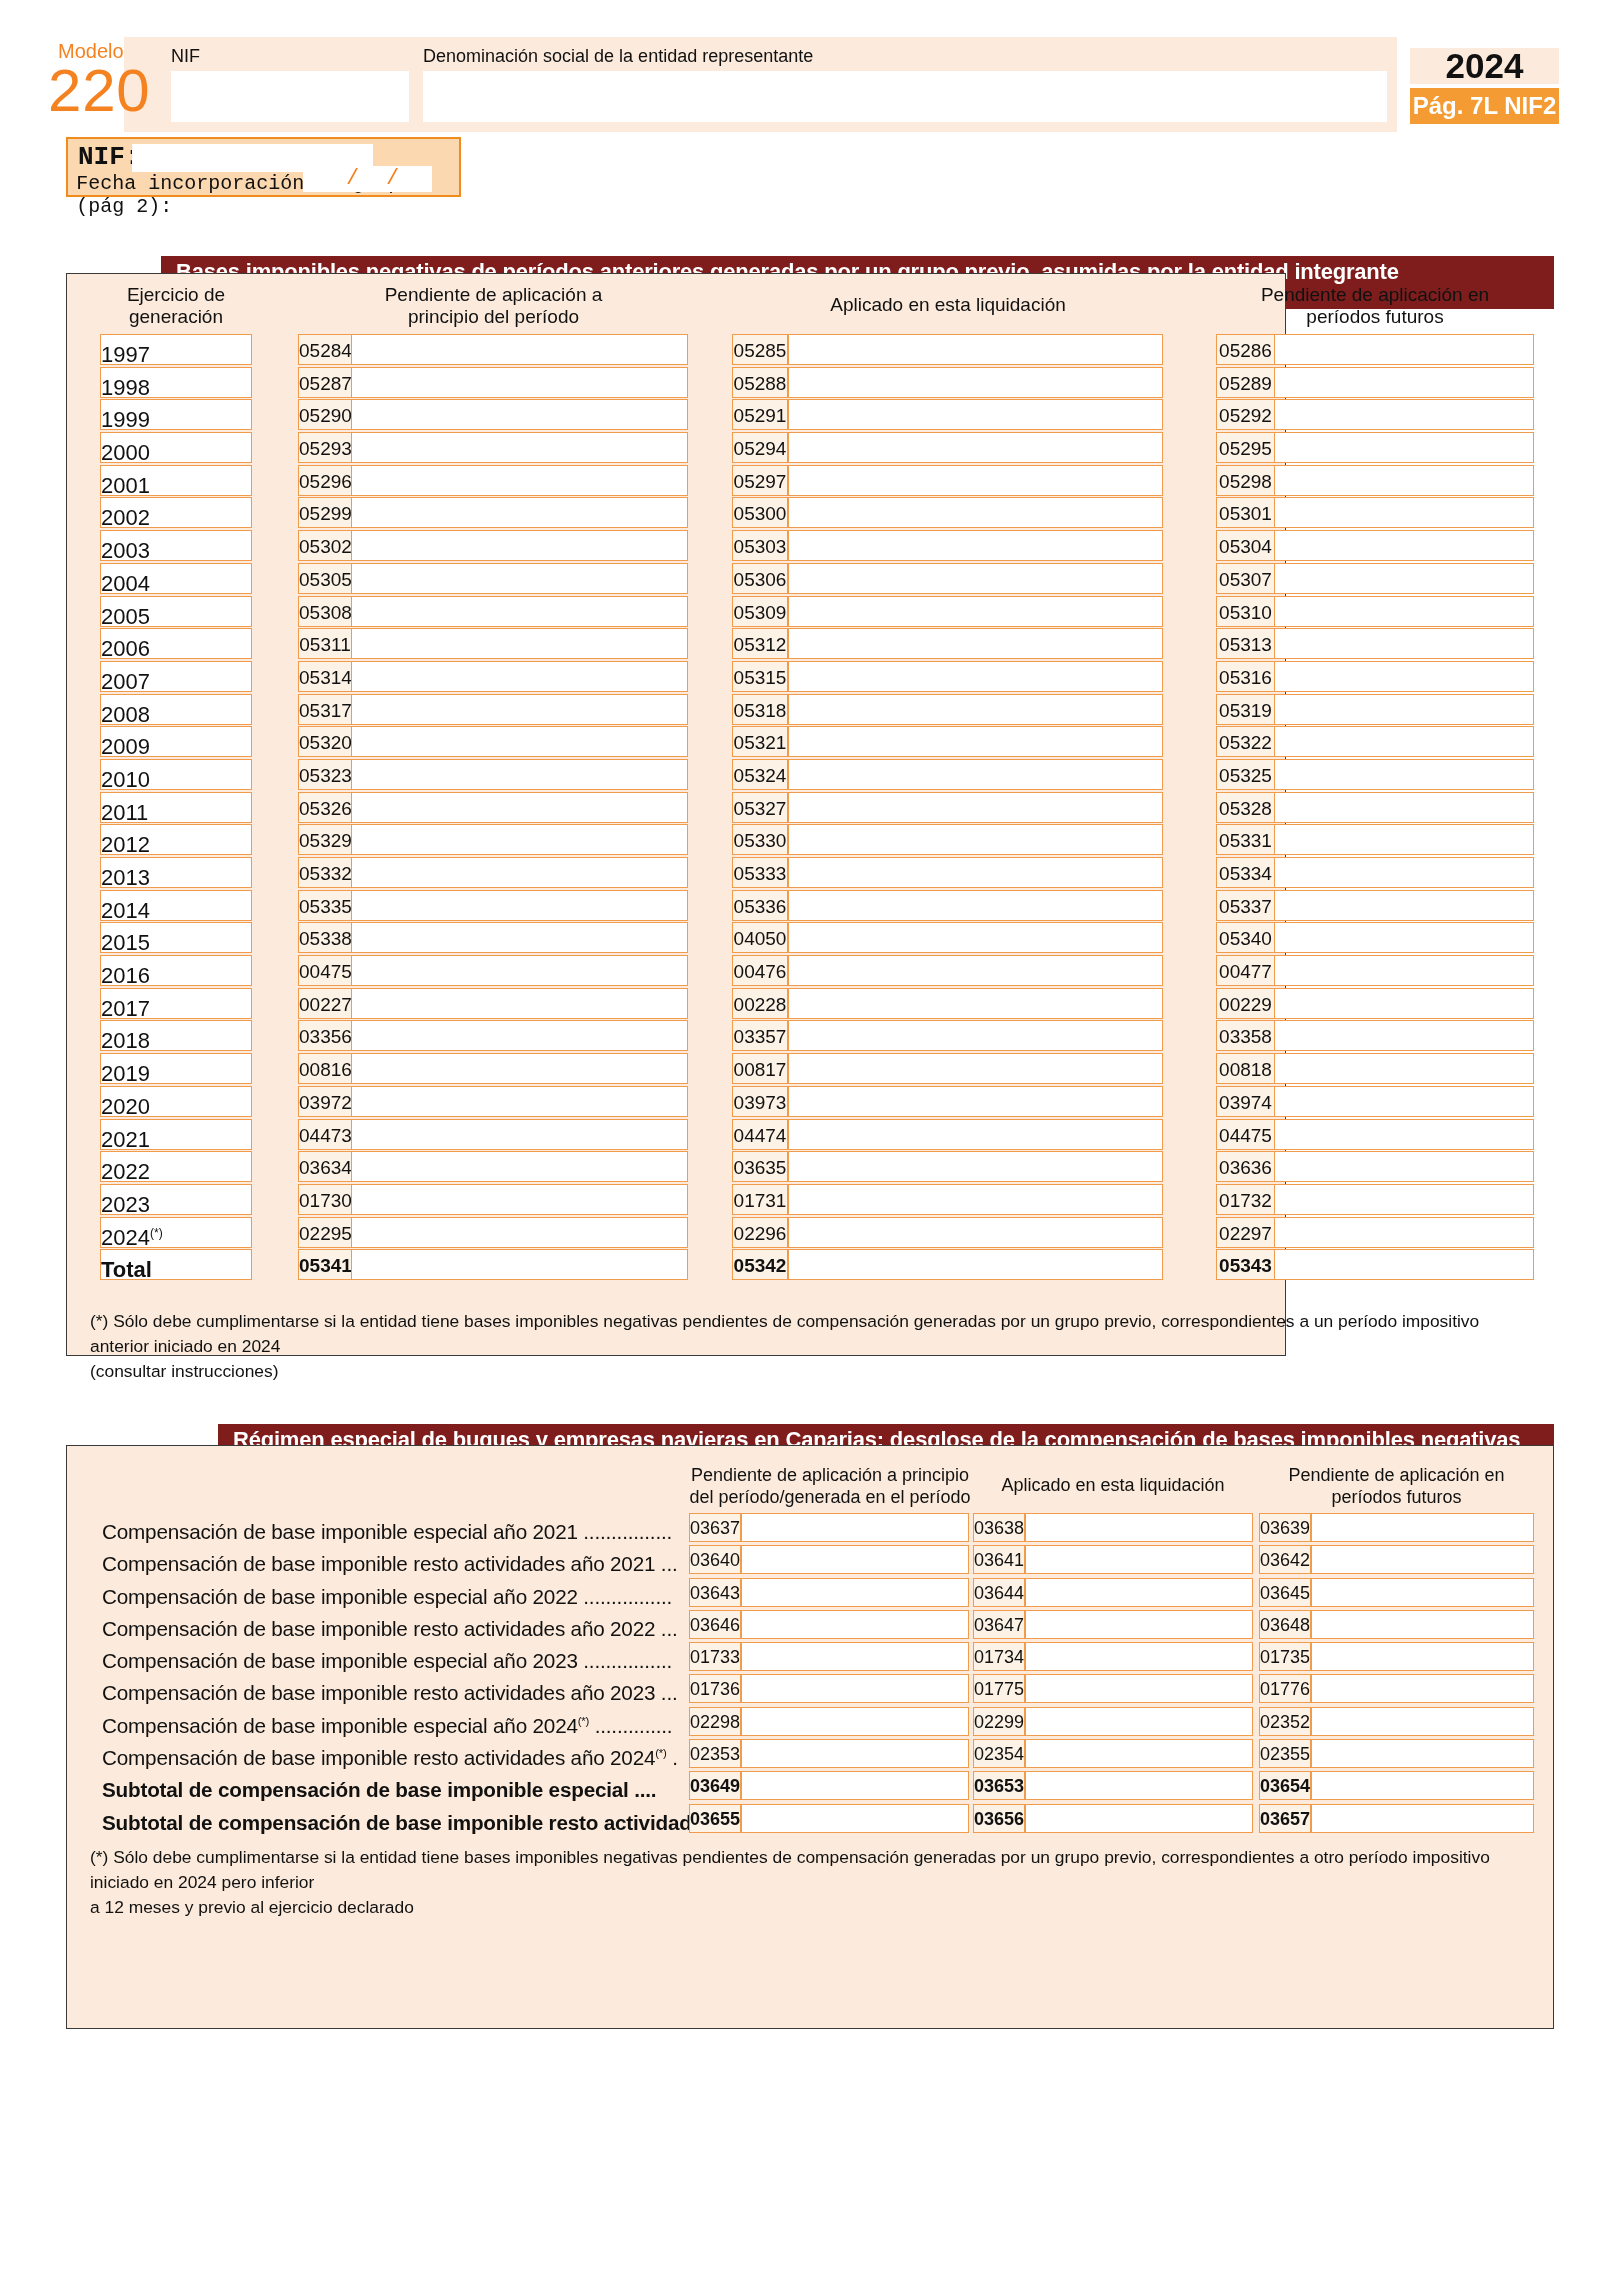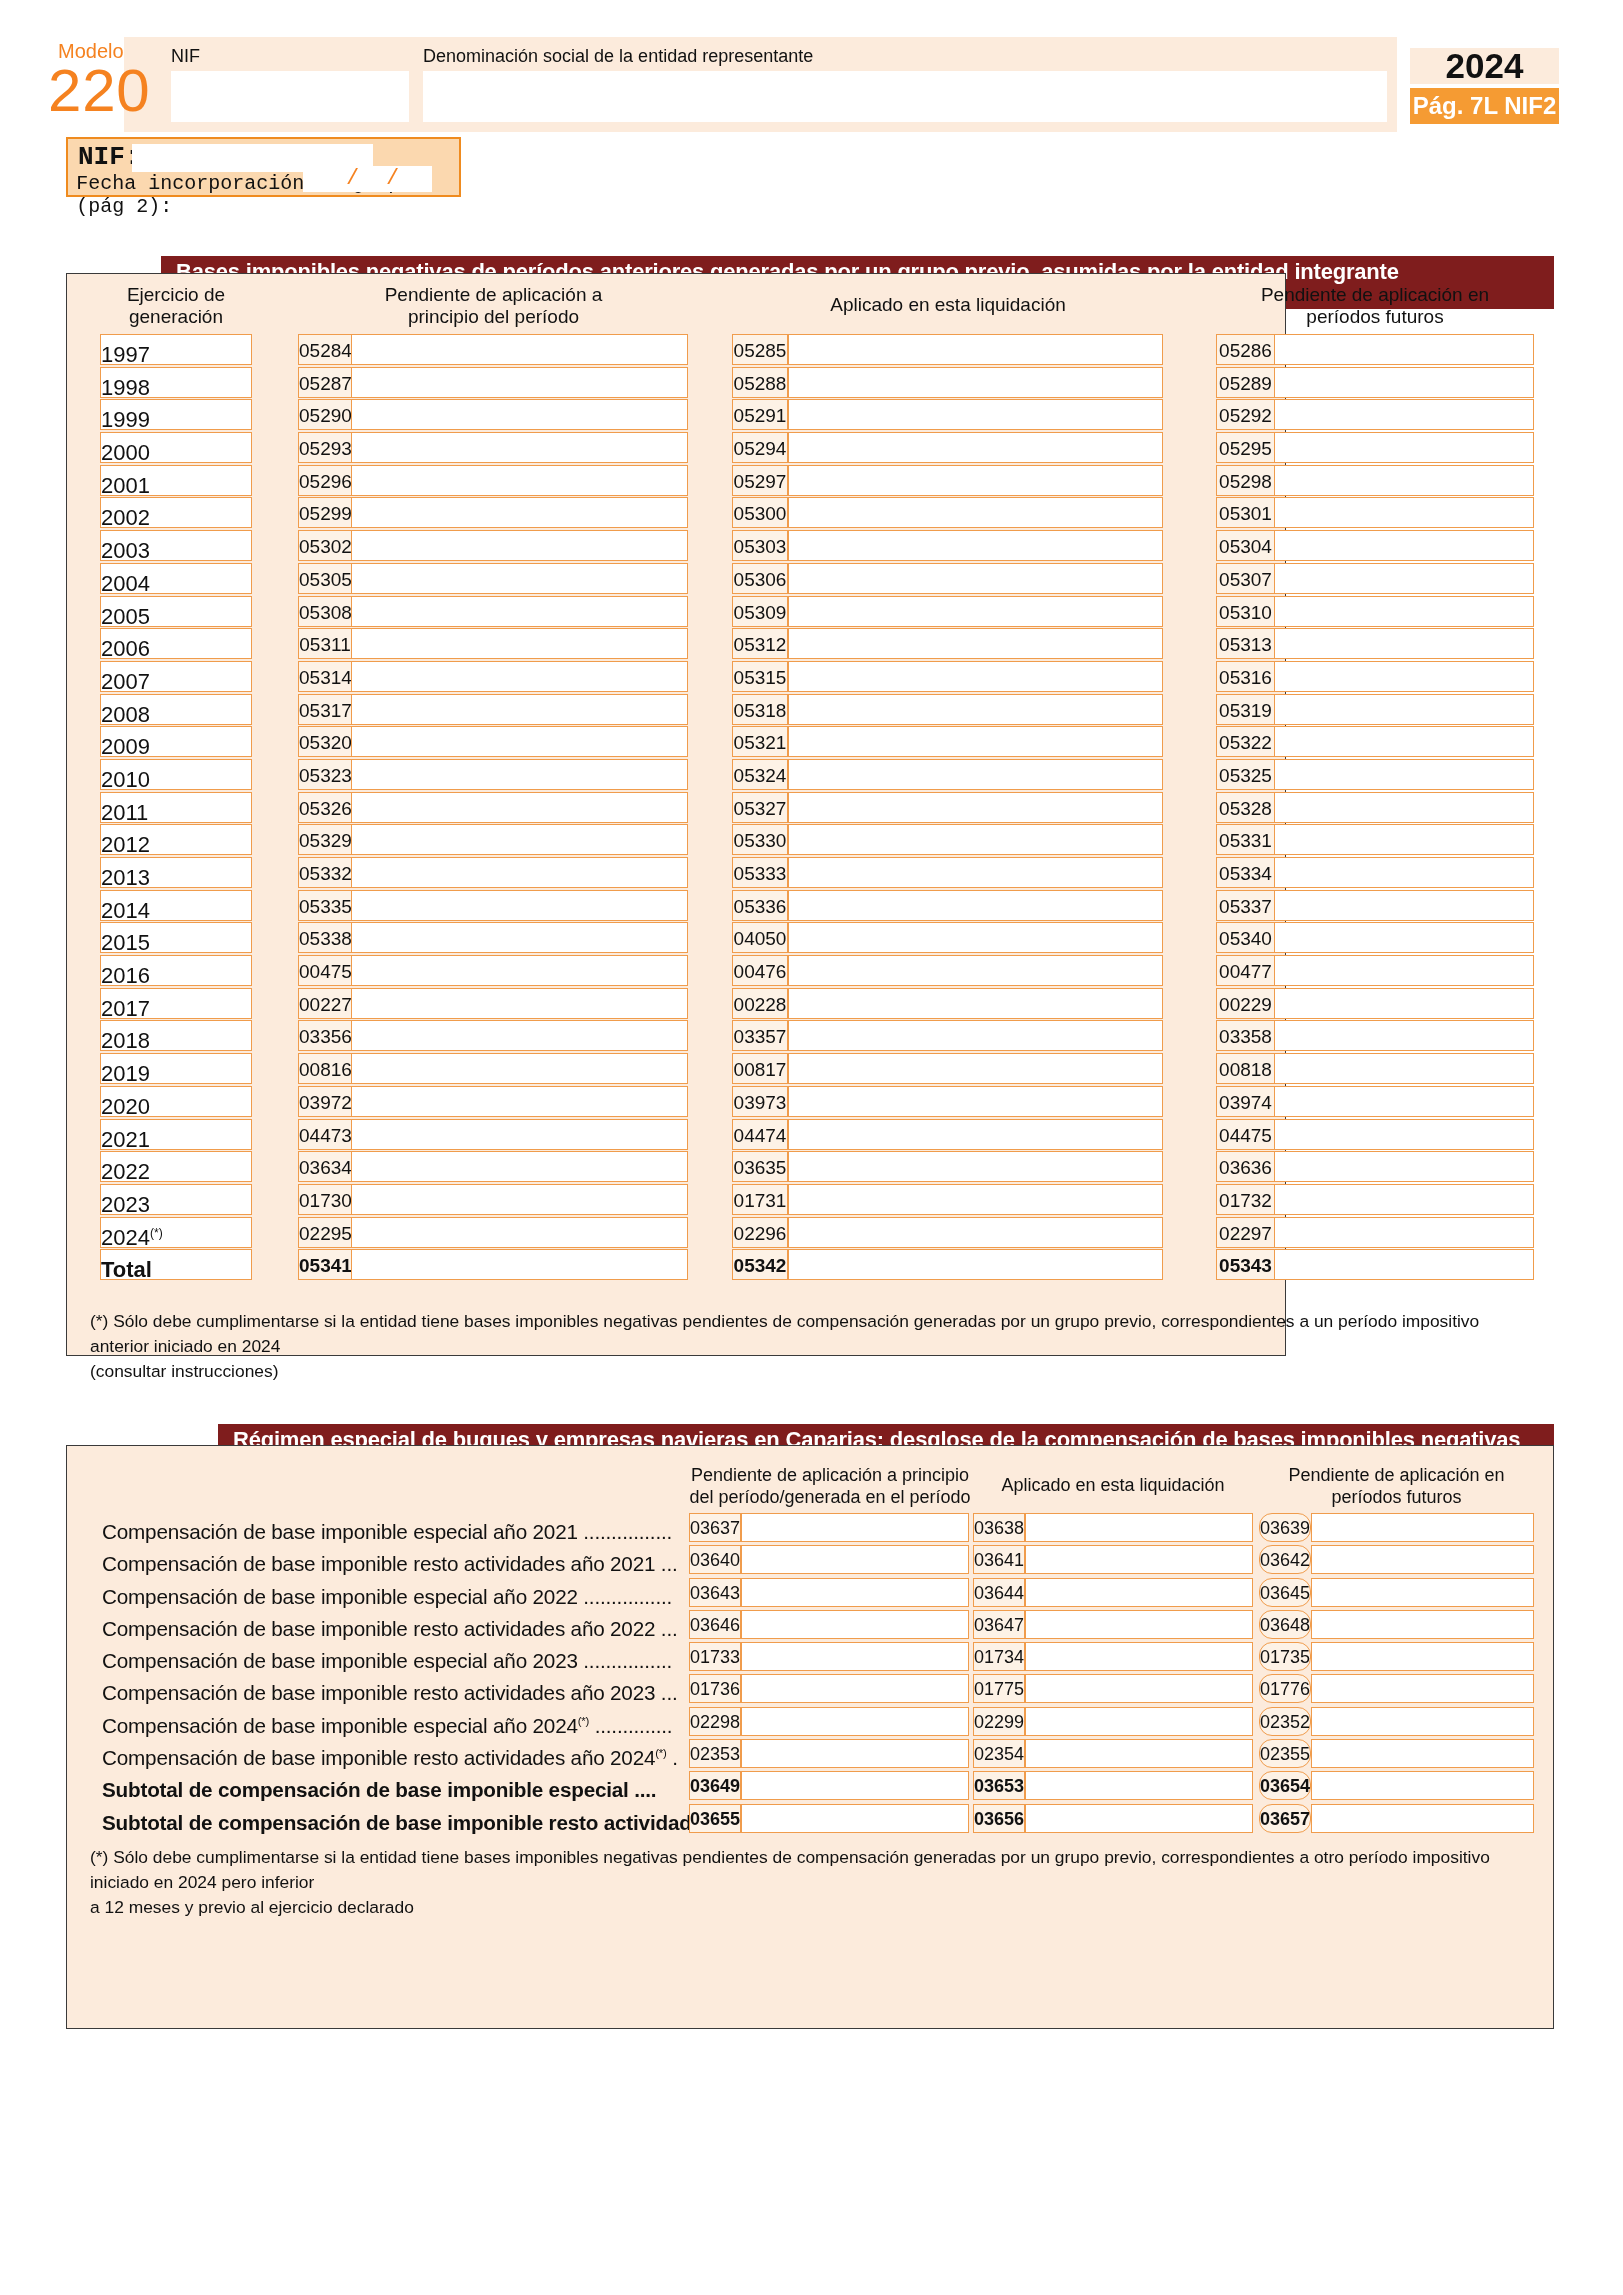--- a/index.html
+++ b/index.html
@@ -61,21 +61,21 @@
 
   
   #t2-rows{position:absolute;left:0;top:67px;width:100%;}
   .t2-row{position:relative;height:29px;margin-bottom:3.3px;}
   .t2-row .t2-label{position:absolute;left:35px;top:0;width:597px;font-size:20.7px;line-height:29px;
                     letter-spacing:-0.2px;white-space:nowrap;overflow:hidden;}
   .t2-row .c1{left:622px;width:52px;}
   .t2-row .i1{left:674px;width:228px;}
   .t2-row .c2{left:906px;width:52px;}
   .t2-row .i2{left:958px;width:228px;}
-  .t2-row .c3{left:1192px;width:52px;border-radius:13px;}
+  .t2-row .c3{left:1192px;width:52px;}
   .t2-row .i3{left:1244px;width:223px;}
   .t2-row .cell{top:0;height:29px;}
   .t2-row .cellc{line-height:29px;font-size:18px;}
 
   sup{font-size:0.55em;vertical-align:super;}
 
   .footnote{position:absolute;font-size:17.4px;line-height:25px;color:#111;}
   .fn1{left:23px;top:1035px;width:1439px;}
   .fn2{left:23px;top:399px;width:1439px;}
 </style>

